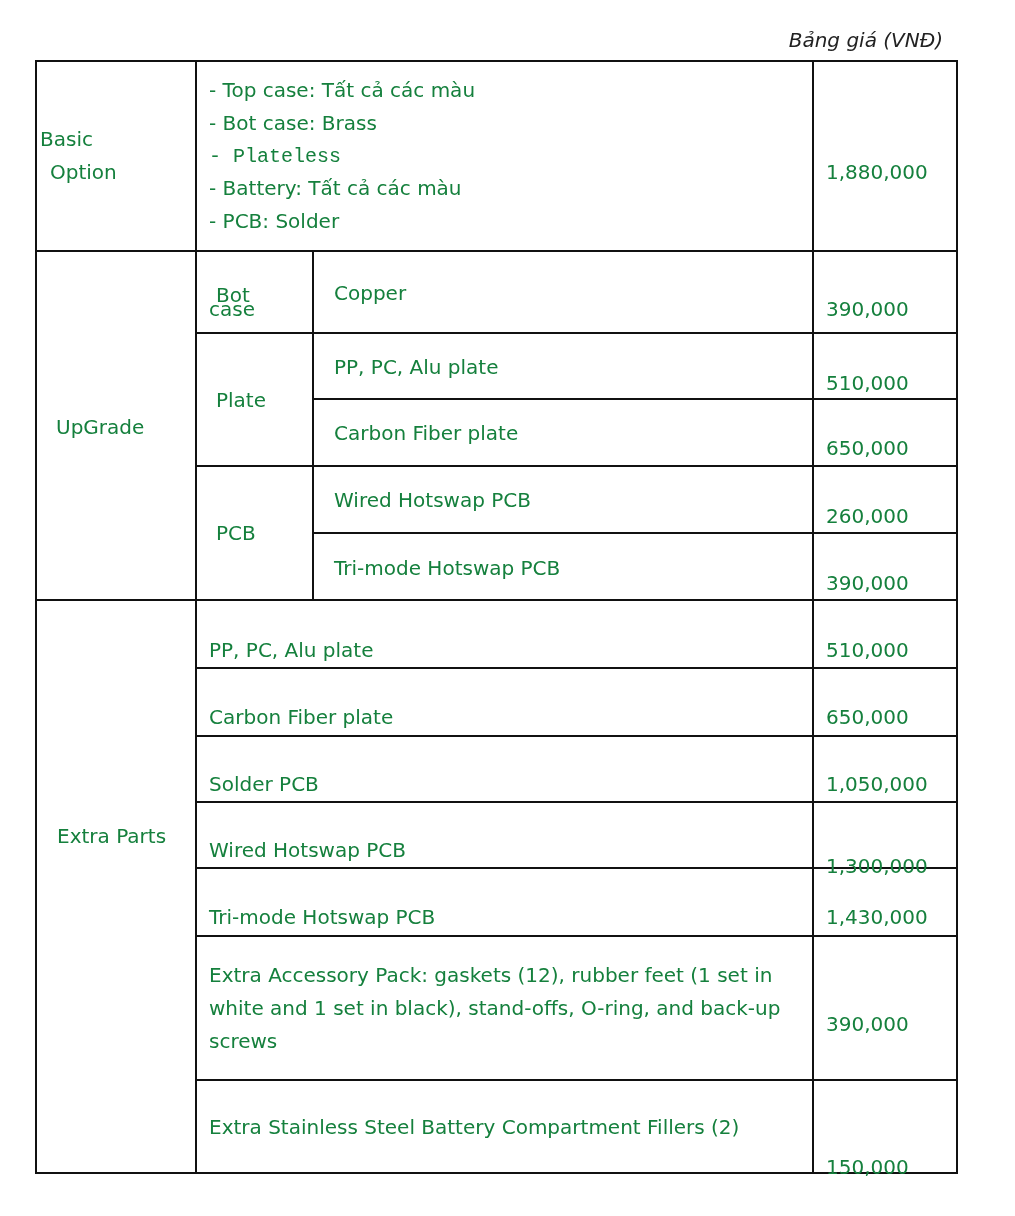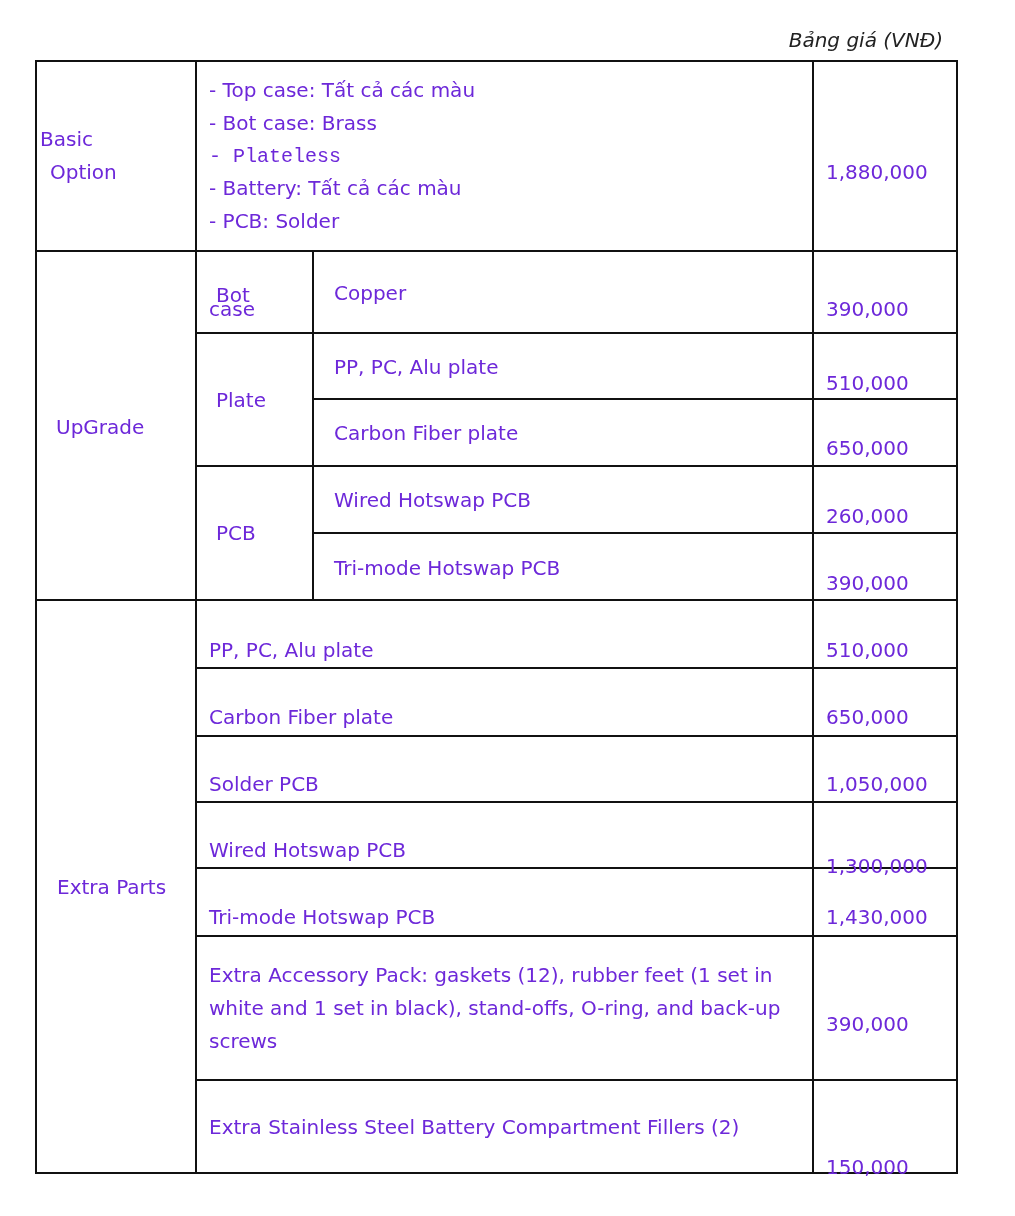--- a/index.html
+++ b/index.html
@@ -2,21 +2,21 @@
 <html><head>
 <meta charset="utf-8">
 <style>
   html, body { margin:0; padding:0; background:#ffffff; }
   body { width:1015px; height:1216px; position:relative; overflow:hidden;
          font-family:"DejaVu Sans", "Liberation Sans", sans-serif; color:#1a1a1a; }
   .caption { position:absolute; right:72px; top:28px; font-style:italic; font-size:20px; color:#222; }
   .ln { position:absolute; background:#111; }
   .h { height:2px; }
   .v { width:2px; }
-  .t { position:absolute; font-size:20px; line-height:33px; white-space:nowrap; color:#6d28d9; }
+  .t { position:absolute; font-size:20px; line-height:33px; white-space:nowrap; color:#15803d; }
   .wrap { white-space:normal; }
 </style>
 </head>
 <body>
 
 <div class="caption">Bảng giá (VNĐ)</div>
 
 <div>
 
   <div class="ln h" style="left:35px; top:60px; width:923px;"></div>
@@ -70,21 +70,21 @@
     <div class="t" style="left:826px; top:432px;">650,000</div>
 
     <div class="t" style="left:216px; top:517px;">PCB</div>
     <div class="t" style="left:334px; top:484px;">Wired Hotswap PCB</div>
     <div class="t" style="left:826px; top:500px;">260,000</div>
     <div class="t" style="left:334px; top:552px;">Tri-mode Hotswap PCB</div>
     <div class="t" style="left:826px; top:567px;">390,000</div>
   </div>
 
   <div>
-    <div class="t" style="left:57px; top:871px;">Extra Parts</div>
+    <div class="t" style="left:57px; top:820px;">Extra Parts</div>
 
     <div class="t" style="left:209px; top:634px;">PP, PC, Alu plate</div>
     <div class="t" style="left:826px; top:634px;">510,000</div>
 
     <div class="t" style="left:209px; top:701px;">Carbon Fiber plate</div>
     <div class="t" style="left:826px; top:701px;">650,000</div>
 
     <div class="t" style="left:209px; top:768px;">Solder PCB</div>
     <div class="t" style="left:826px; top:768px;">1,050,000</div>
 

